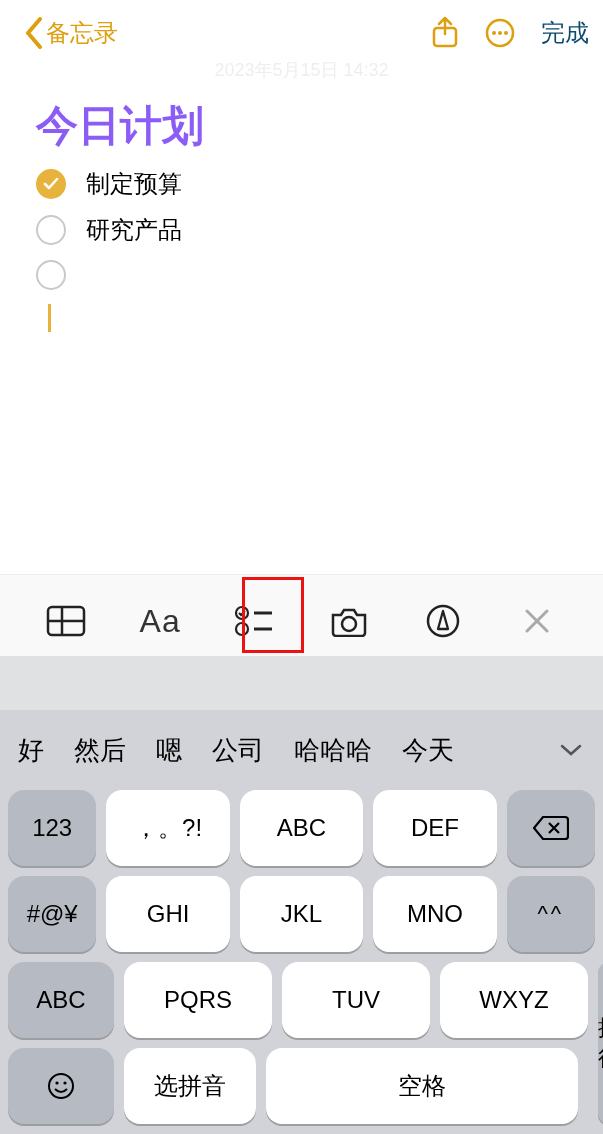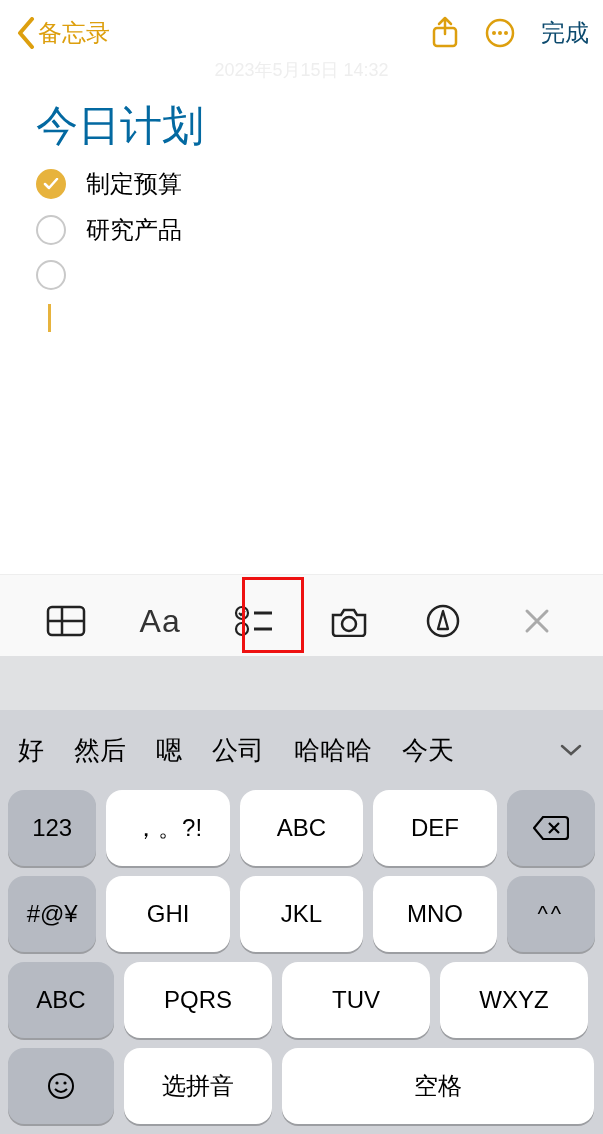--- a/index.html
+++ b/index.html
@@ -1,36 +1,36 @@
 <!DOCTYPE html>
 <html><head>
   <meta charset="utf-8">
   <style>
     * { margin: 0; padding: 0; box-sizing: border-box; font-family: -apple-system, "PingFang SC", "Helvetica Neue", sans-serif; }
     html, body { width: 603px; height: 1134px; background: #fff; overflow: hidden; position: relative; }
 
     
     .nav {
       display: flex; align-items: center; justify-content: space-between;
-      padding: 10px 14px 6px 16px;
+      padding: 10px 14px 6px 24px;
       height: 62px;
     }
     .nav-left { display: flex; align-items: center; gap: 2px; color: #dd9f0e; }
     .nav-left .chev { font-size: 34px; line-height: 1; font-weight: 300; }
     .nav-left .label { font-size: 24px; }
     .nav-right { display: flex; align-items: center; gap: 26px; color: #0c4a6e; }
     .nav-right .done { font-size: 24px; }
     .icon-btn { display: inline-flex; align-items: center; justify-content: center; }
 
     
     .timestamp { text-align: center; color: #eeeeee; font-size: 18px; margin-top: -4px; }
 
     
     .note { padding: 0 36px; }
-    .title { font-size: 42px; font-weight: 400; color: #0369a1; margin-top: 16px; margin-bottom: 12px; }
+    .title { font-size: 42px; font-weight: 700; color: #8b5cf6; margin-top: 16px; margin-bottom: 12px; }
     .check-row { display: flex; align-items: center; gap: 20px; margin: 14px 0; }
     .circle { width: 30px; height: 30px; border-radius: 50%; border: 2px solid #c9c9c9; flex-shrink: 0; display: flex; align-items: center; justify-content: center; }
     .circle.checked { background: #e7b33d; border-color: #e7b33d; color: #fff; font-size: 18px; }
     .check-row .txt { font-size: 24px; color: #000; }
     .cursor { width: 3px; height: 28px; background: #e7b33d; margin: 6px 0 0 12px; }
 
     
     .fmt-row {
       position: absolute; left: 0; right: 0; top: 574px;
       height: 94px; background: #f9f9f9; border-top: 1px solid #eee; border-bottom: 1px solid #eee;
@@ -57,21 +57,21 @@
     .key {
       border-radius: 16px; display: flex; align-items: center; justify-content: center;
       font-size: 24px; color: #000; box-shadow: 0 2px 0 rgba(0,0,0,.25);
       height: 76px;
     }
     .key.white { background: #fff; }
     .key.gray  { background: #b6bac2; }
     .side { width: 106px; }
     .main3 { width: 148px; }
     .main-wide { width: 312px; }
-    .main-sel { width: 148px; }
+    .main-sel { width: 132px; }
     .enter { width: 106px; height: 162px; font-size: 22px; }
 
     .row4 { display:flex; gap:10px; }
 
     
     svg { display: block; }
   </style>
 </head>
 <body>
 

